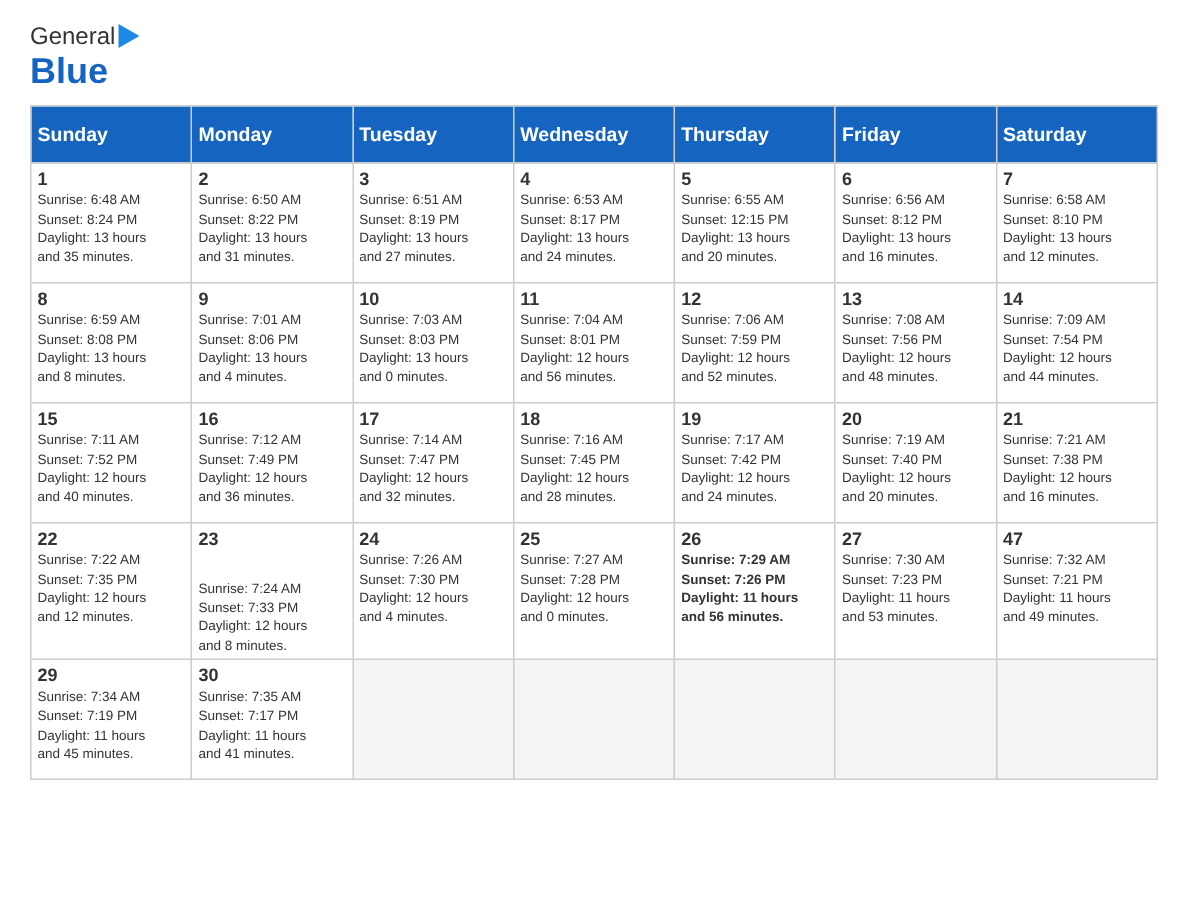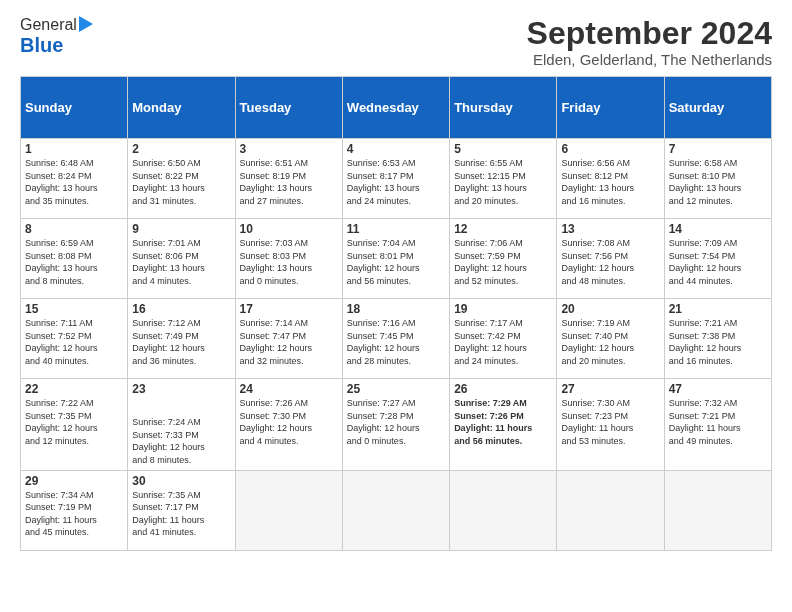--- a/index.html
+++ b/index.html
@@ -47,21 +47,21 @@
       width: 100%;
       border-collapse: collapse;
       flex: 1;
       table-layout: fixed;
     }
     .calendar thead tr th {
       background-color: #1565c0;
       color: #fff;
       font-size: 13px;
       font-weight: bold;
-      padding: 23px 4px;
+      padding: 11px 4px;
       text-align: left;
       border: 1px solid #ccc;
     }
     .calendar tbody tr td {
       vertical-align: top;
       border: 1px solid #ccc;
       padding: 3px 4px;
       font-size: 9.5px;
       color: #333;
       background: #fff;
@@ -99,25 +99,21 @@
 </head>
 <body>
 
 <div class="page">
   <div class="header">
     <div class="logo">
       <div class="logo-row">
         <span class="logo-general">General</span>
         <span class="logo-arrow"></span>
       </div>
-      <span class="logo-blue" style="font-size:20px;font-weight:bold;">Blue</span>
-    </div>
-    <div class="title-area">
-      <div class="month-title">September 2024</div>
-      <div class="subtitle">Elden, Gelderland, The Netherlands</div>
+      <span class="logo-blue" style="font-size:24px;font-weight:bold;">Blue</span>
     </div>
   </div>
 
   <table class="calendar">
     <thead>
       <tr>
       <th>Sunday</th>
           <th>Monday</th>
           <th>Tuesday</th>
           <th>Wednesday</th>

